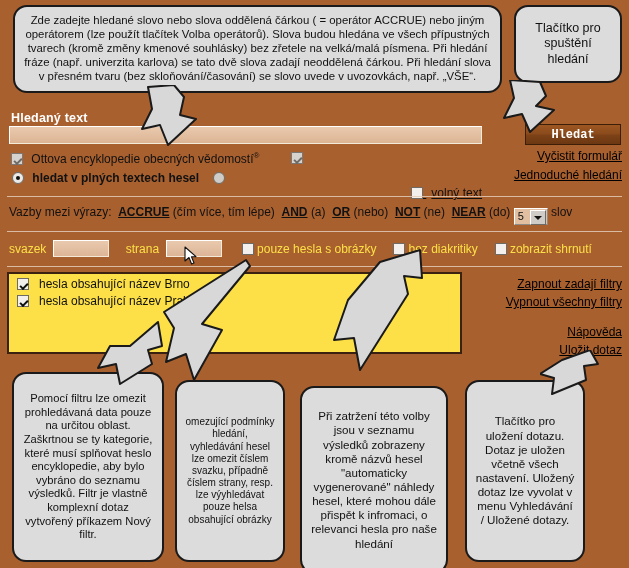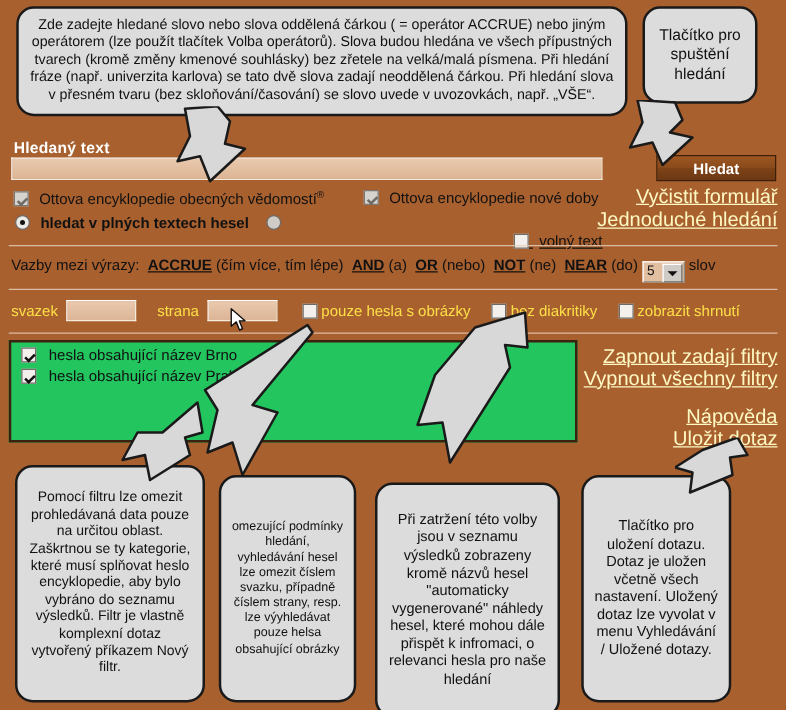--- a/index.html
+++ b/index.html
@@ -47,25 +47,25 @@
     box-sizing:border-box;
   }
   #search-input{left:9px;top:126px;width:473px;height:18px;}
 
   .btn-hledat{
     position:absolute;left:525px;top:124px;width:96px;height:21px;
     background:linear-gradient(180deg,#9d5722 0%,#8a4a1b 48%,#7d4217 52%,#6c3812 100%);
     border:1px solid #3d1f08;
     color:#ffffff;font-weight:bold;font-size:12px;
     display:flex;align-items:center;justify-content:center;
-    box-sizing:border-box;cursor:pointer;
+    box-sizing:border-box;cursor:pointer;font-family:Liberation Mono, monospace;
   }
 
   .link{
-    color:#fef9c3;text-decoration:underline;font-size:16px;cursor:pointer;
+    color:#000000;text-decoration:underline;font-size:12px;cursor:pointer;
     white-space:nowrap;
   }
   .link-r{position:absolute;right:7px;}
 
   
   .cbx{
     display:inline-block;width:12px;height:12px;box-sizing:border-box;
     background:#d6d2cd;border:1px solid #7c7772;
     position:relative;vertical-align:-2px;
   }
@@ -119,21 +119,21 @@
   .mini{
     display:inline-block;vertical-align:-4px;width:56px;height:17px;
     background:linear-gradient(180deg,#e9c9ae 0%,#ddb597 100%);
     border:1px solid #ffffff;border-right-color:#f4ead9;border-bottom-color:#f4ead9;
     box-sizing:border-box;
   }
 
   
   .listbox{
     position:absolute;left:7px;top:272px;width:455px;height:82px;
-    background:#22c55e;
+    background:#fde047;
     border:2px solid #3a2110;
     box-sizing:border-box;
     overflow:hidden;
   }
   .listrow{
     display:flex;align-items:center;gap:10px;
     padding:3px 6px 0 8px;font-size:12px;color:#111;
   }
 
   
@@ -141,21 +141,21 @@
 </style>
 </head>
 <body>
 
 <div id="app">
 
   <div class="callout" style="left:13px;top:5px;width:489px;height:88px;font-size:11.4px;display:flex;align-items:center;justify-content:center;">
     <p>Zde zadejte hledané slovo nebo slova oddělená čárkou ( = operátor ACCRUE) nebo jiným operátorem (lze použít tlačítek Volba operátorů). Slova budou hledána ve všech přípustných tvarech (kromě změny kmenové souhlásky) bez zřetele na velká/malá písmena. Při hledání fráze (např. univerzita karlova) se tato dvě slova zadají neoddělená čárkou. Při hledání slova v přesném tvaru (bez skloňování/časování) se slovo uvede v uvozovkách, např. „VŠE“.</p>
   </div>
 
-  <div class="callout" style="left:514px;top:5px;width:92px;height:78px;font-size:12.5px;display:flex;align-items:center;justify-content:center;">
+  <div class="callout" style="left:514px;top:5px;width:108px;height:78px;font-size:12.5px;display:flex;align-items:center;justify-content:center;">
     <p>Tlačítko pro spuštění hledání</p>
   </div>
 
   <div class="arrow" style="left:140px;top:85px;">
     <svg width="64" height="62" viewBox="0 0 64 62">
       <polygon points="8,2 34,0 44,12 40,30 56,34 28,60 20,40 2,44 12,24" fill="#d8d8d8" stroke="#1a1a1a" stroke-width="2" stroke-linejoin="round"></polygon>
     </svg>
   </div>
 
   <div class="arrow" style="left:500px;top:80px;">
@@ -176,21 +176,20 @@
 
   <a class="link link-r" style="top:149px;">Vyčistit formulář</a>
   <a class="link link-r" style="top:168px;margin-left:12px;">Jednoduché hledání</a>
 
   <div class="optrow" style="left:11px;top:151px;">
     <span class="cbx on"></span>
     <span class="t">Ottova encyklopedie obecných vědomostí</span><span class="sup">®</span>
   </div>
   <div class="optrow" style="left:291px;top:151px;">
     <span class="cbx on"></span>
-    <span class="t">Ottova encyklopedie nové doby</span>
   </div>
 
   <div class="optrow" style="left:12px;top:171px;font-weight:bold;">
     <span class="rdo on"></span>
     <span class="t">hledat v plných textech hesel</span>
   </div>
   <div class="optrow" style="left:213px;top:171px;">
     <span class="rdo off"></span>
   </div>
   <div class="optrow" style="left:411px;top:186px;text-decoration:underline;">

